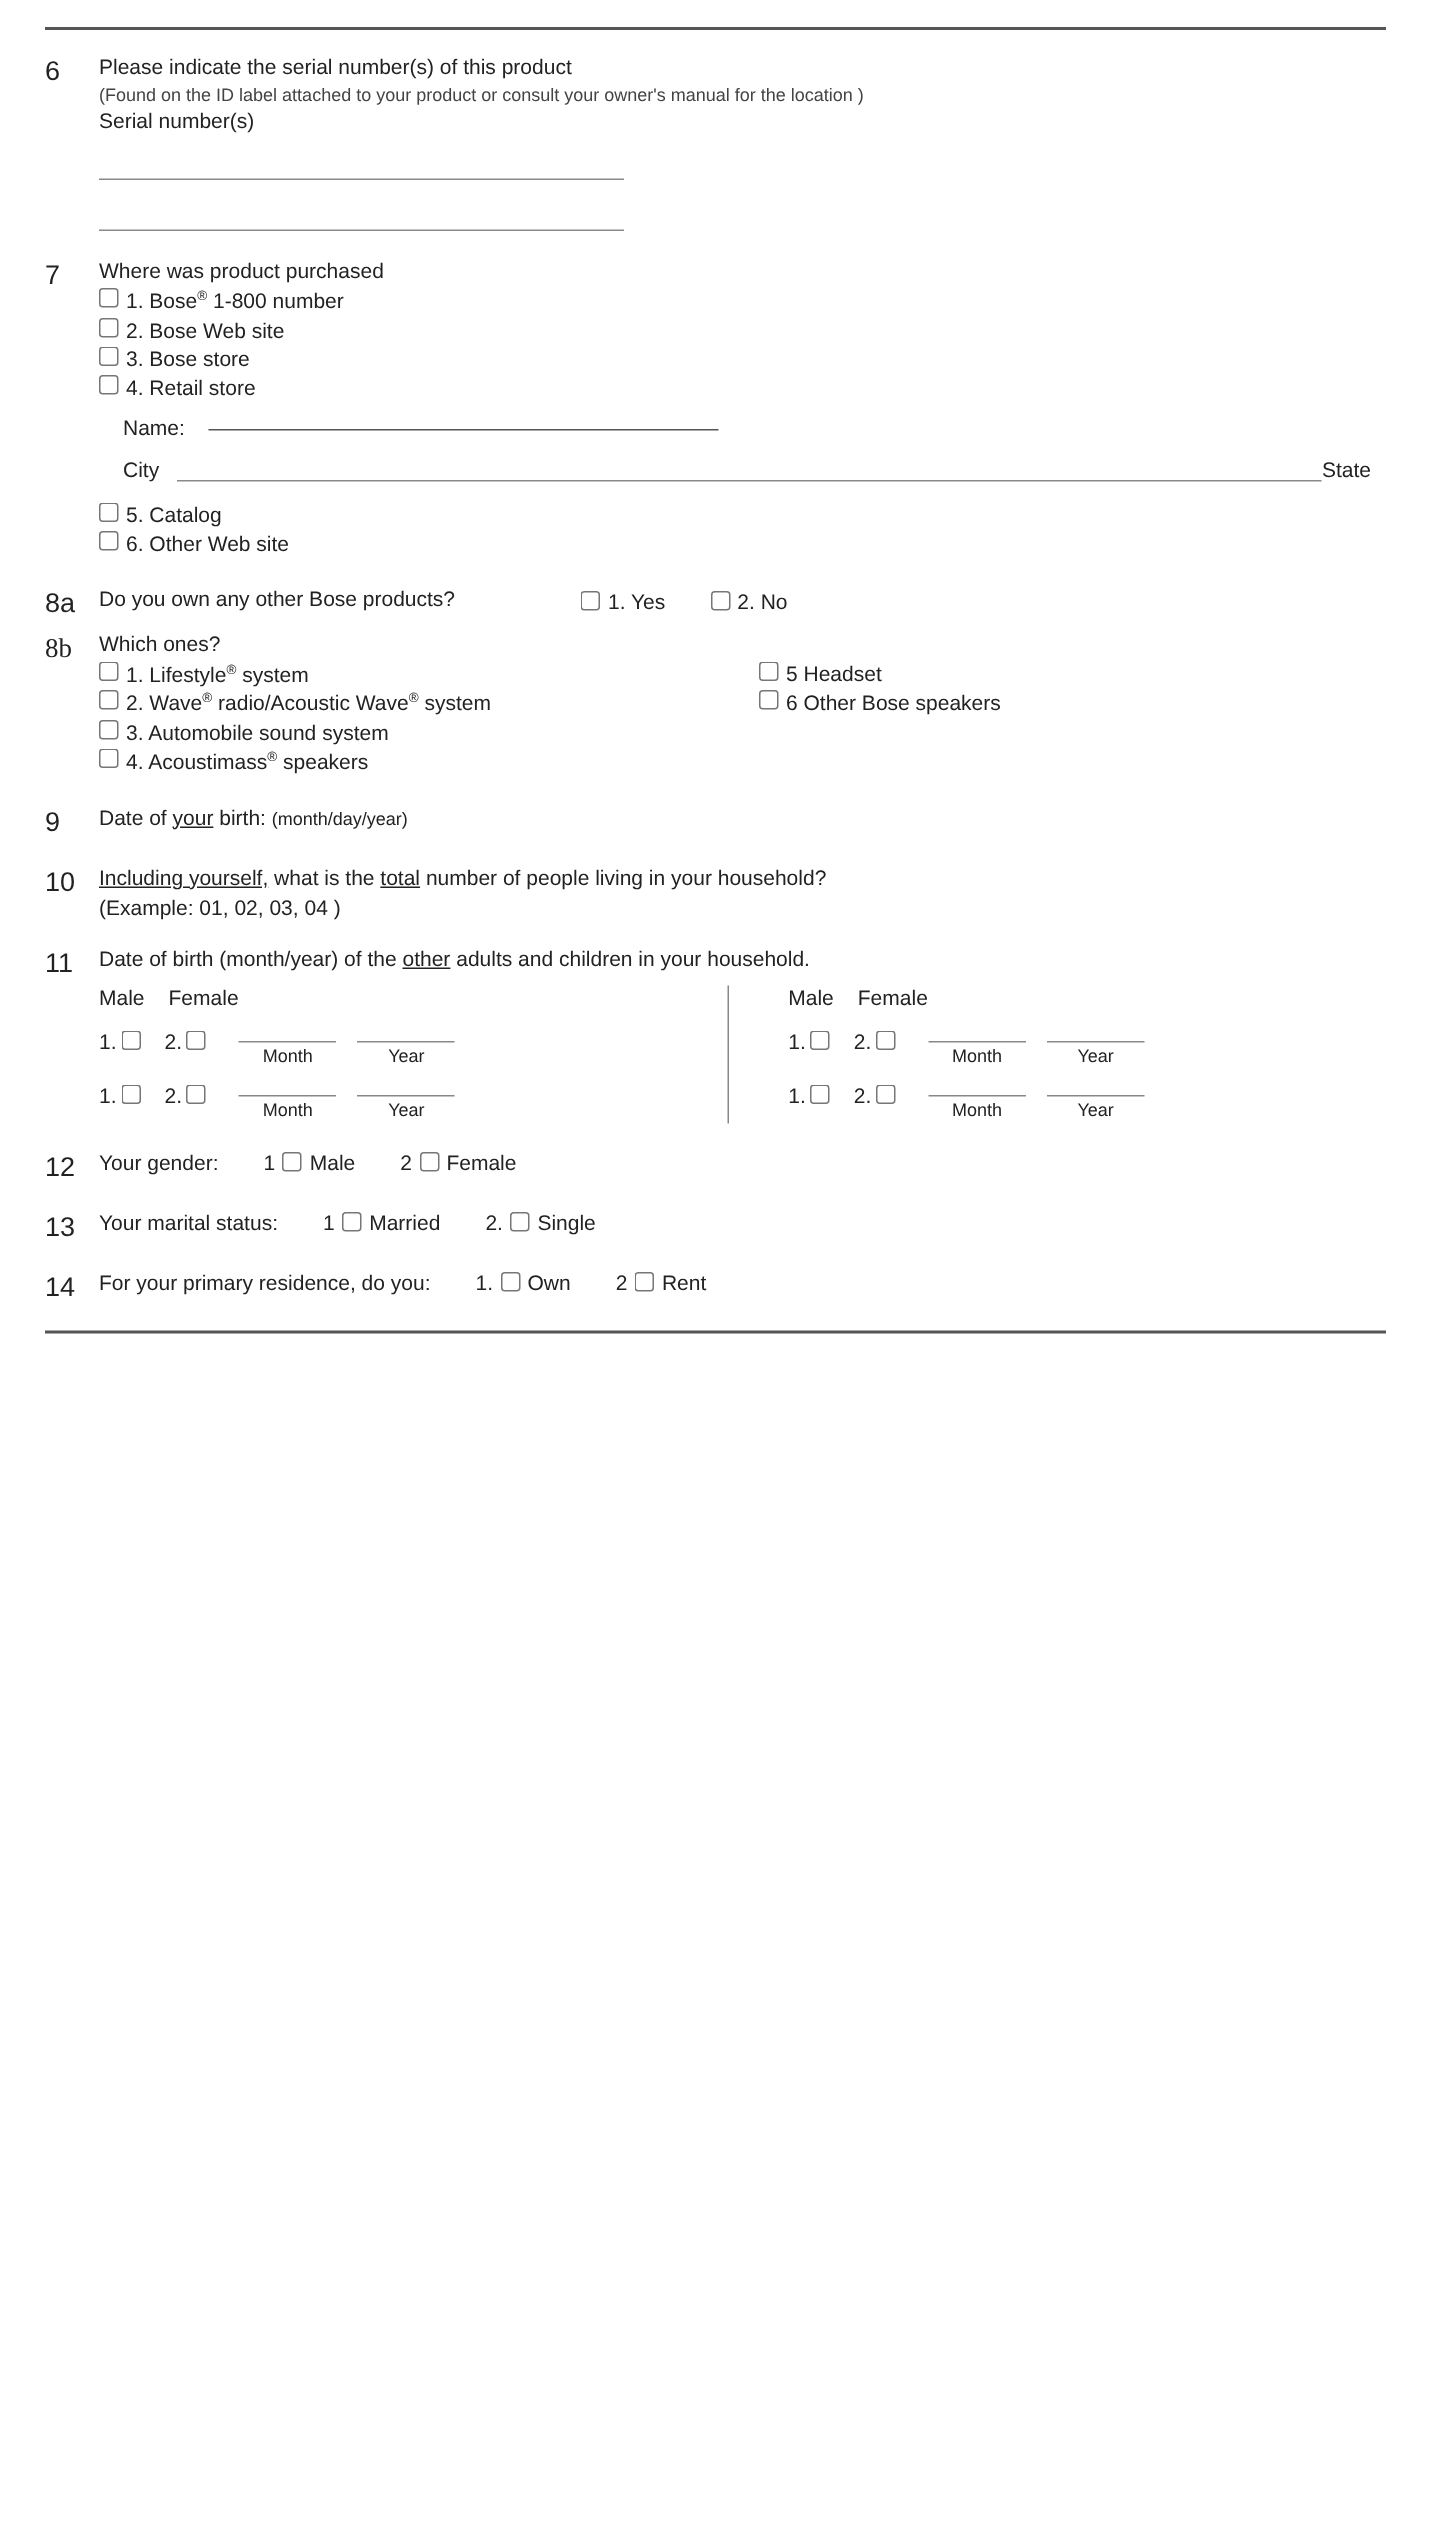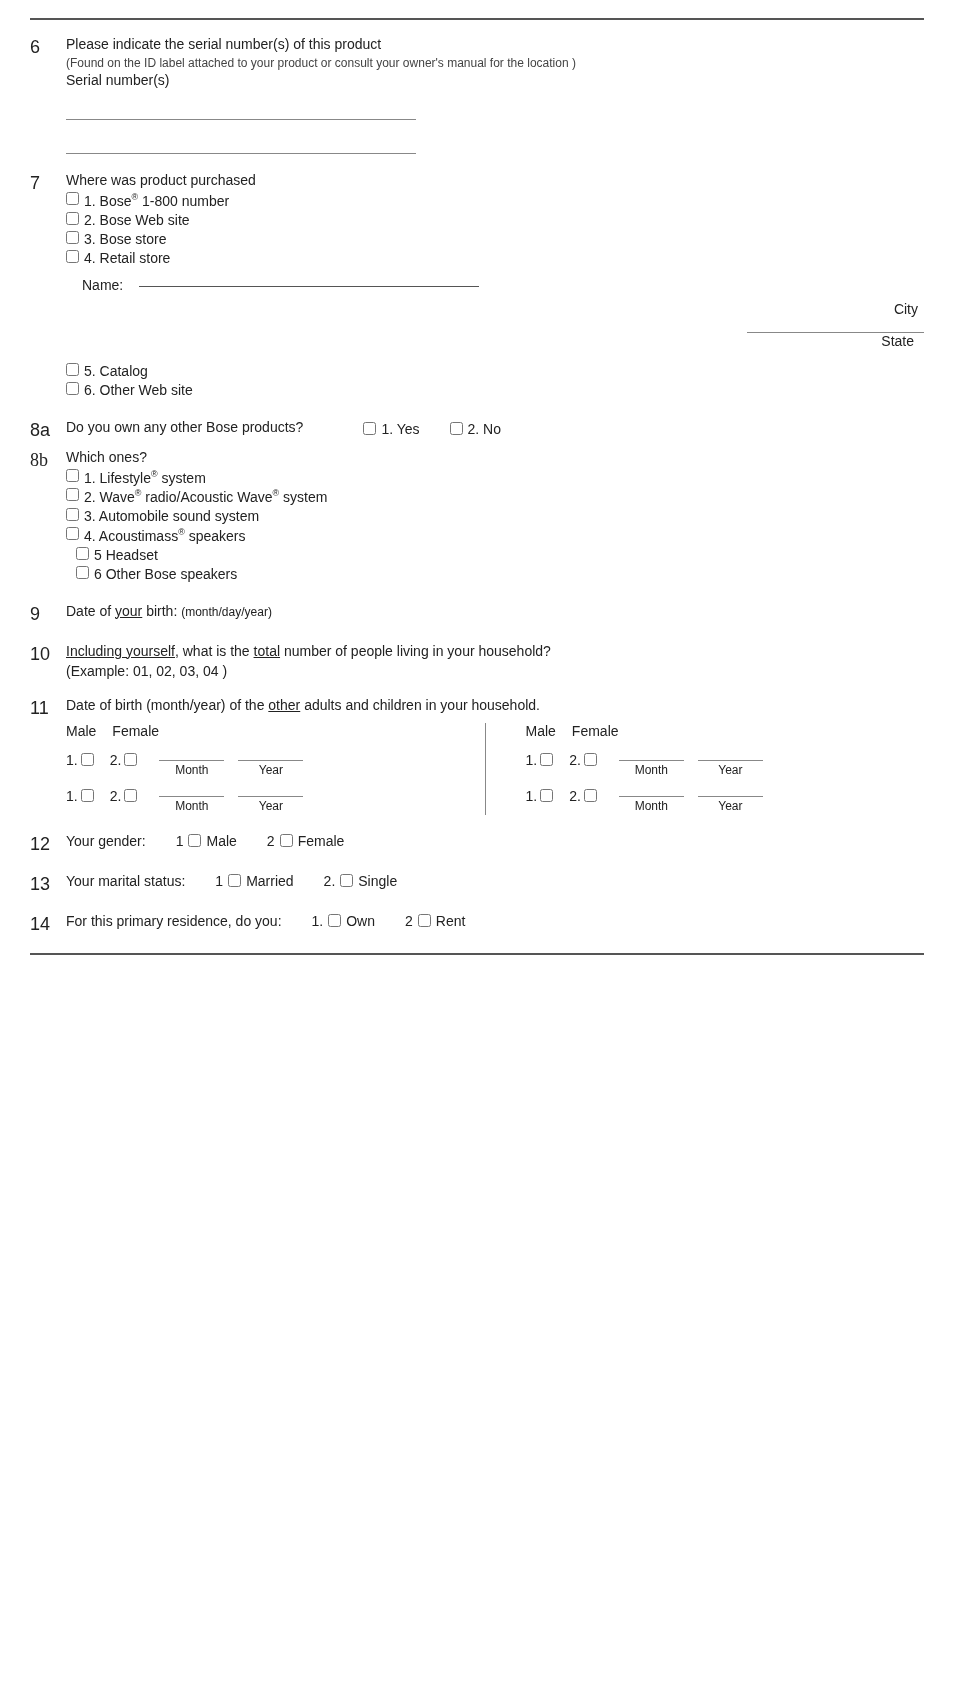--- a/index.html
+++ b/index.html
@@ -75,27 +75,26 @@
       width: 350px;
       height: 22px;
       outline: none;
     }
     sup {
       font-size: 9px;
     }
     .q8-row {
       display: flex;
       align-items: center;
-      gap: 60px;
+      gap: 84px;
       margin-bottom: 2px;
     }
     .q8b-grid {
       display: flex;
-      gap: 0;
-      flex-direction: column;
+      gap: 12px;
     }
     .q8b-col {
       flex: 1;
     }
     .q8b-col2 {
       flex: 1;
       padding-left: 10px;
     }
     .q11-group {
       display: flex;
@@ -162,21 +161,20 @@
     .state-label {
       font-size: 14px;
       margin-left: auto;
       padding-right: 10px;
     }
     .city-state-row {
       display: flex;
       align-items: flex-end;
       width: 100%;
       margin-top: 4px;
-      flex-direction: column;
     }
     .city-input {
       border: none;
       border-bottom: 1px solid #888;
       flex: 1;
       height: 20px;
       outline: none;
       margin-left: 6px;
     }
   </style>
@@ -470,21 +468,21 @@
         <span>Single</span>
       </div>
     </div>
   </div>
 </div>
 
 <div class="section">
   <div class="section-num">14</div>
   <div class="section-content">
     <div class="q12-row">
-      <span>For this primary residence, do you:</span>
+      <span>For your primary residence, do you:</span>
       <div class="checkbox-option">
         <span>1.</span>
         <input type="checkbox" style="">
         <span>Own</span>
       </div>
       <div class="checkbox-option">
         <span>2</span>
         <input type="checkbox" style="">
         <span>Rent</span>
       </div>

